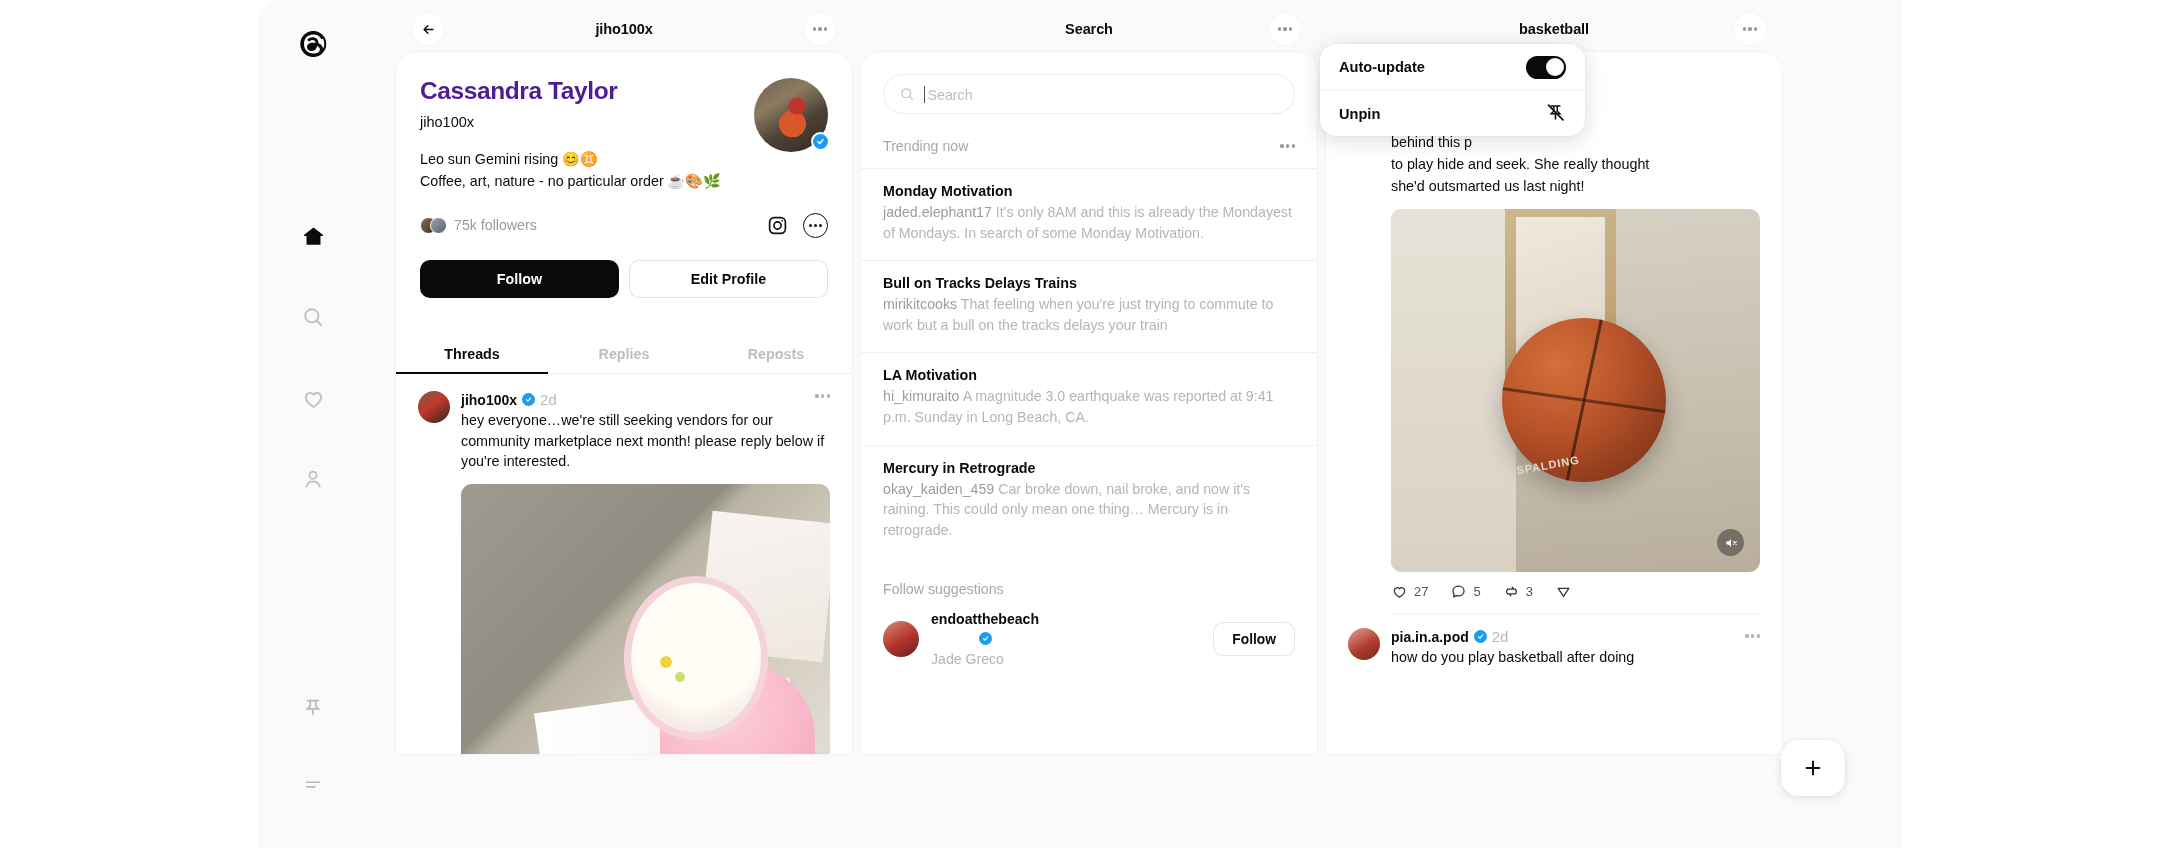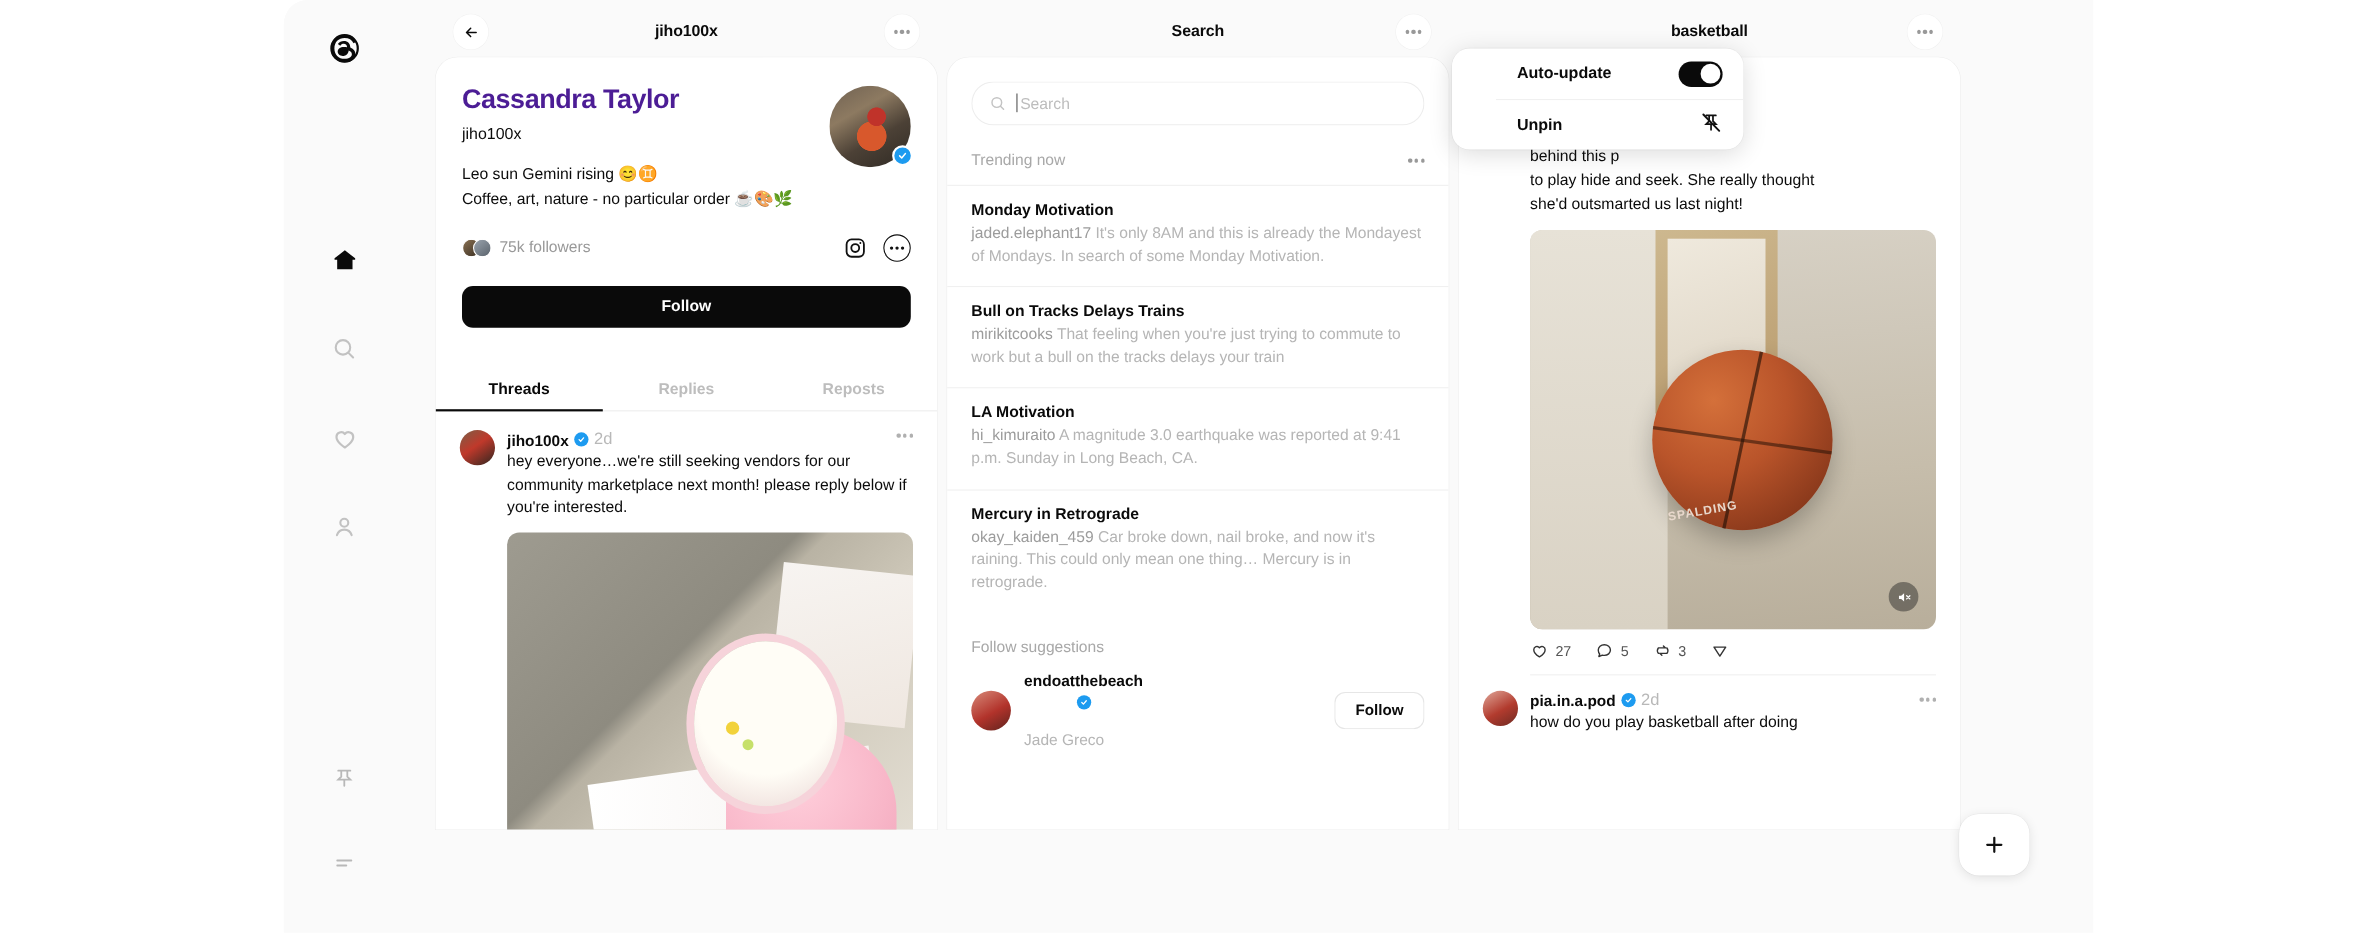--- a/index.html
+++ b/index.html
@@ -175,21 +175,21 @@
   .trend{ padding:14px 22px 17px 22px; border-top:1px solid #f0f0f0; cursor:pointer;}
   .trend:first-of-type{border-top:none;}
   .trend h3{ font-size:14.3px; font-weight:700; color:#0a0a0a; margin-bottom:3px;}
   .trend p{ font-size:14.2px; color:#b5b5b5; line-height:1.45;}
   .trend p b{ color:#9c9c9c; font-weight:400;}
   .sugg{ display:flex; align-items:center; padding:4px 22px 0 22px; gap:12px;}
   .sugg .sav{width:36px;height:36px;border-radius:50%;flex:0 0 36px;
     background:linear-gradient(150deg,#d88b7a,#b2332b 55%,#5e231d);}
   .sugg .sn{ display:flex;align-items:center;gap:5px;flex-direction:column;}
   .sugg .sn b{ font-size:14.1px; color:#0a0a0a;}
-  .sugg .sub{ font-size:14.1px; color:#b5b5b5; margin-top:19px;}
+  .sugg .sub{ font-size:14.1px; color:#b5b5b5; margin-top:6px;}
   .followsm{
     margin-left:auto; padding:0 19px; height:34px; border-radius:10px;
     box-shadow:inset 0 0 0 1px #e6e6e6; display:flex;align-items:center;
     font-size:13.8px; font-weight:700; color:#0a0a0a; cursor:pointer; background:#fff;
   }
   
   .addbadge{
     position:absolute; right:-3px; bottom:-3px; width:15px;height:15px;border-radius:50%;
     background:#111; border:2px solid #fff; display:flex;align-items:center;justify-content:center;
   }
@@ -234,21 +234,20 @@
   .menu{
     position:absolute; z-index:40;
     left:1062px; top:44px; width:265px;
     background:#fff; border-radius:16px;
     box-shadow:0 4px 22px rgba(0,0,0,0.14), 0 0 0 0.5px rgba(0,0,0,0.05);
     overflow:hidden;
   }
   .mi{
     height:46px; display:flex;align-items:center; padding:0 19px; cursor:pointer;
     justify-content:space-between;
-    margin-left:40px;
   }
   .mi span{ font-size:14.6px; font-weight:600; color:#0a0a0a;}
   .mi + .mi{ border-top:1px solid #f0f0f0;}
   .toggle{
     width:40px;height:23px;border-radius:12px;background:#0a0a0a;position:relative;cursor:pointer;
   }
   .toggle i{ position:absolute;right:2.5px;top:2.5px;width:18px;height:18px;border-radius:50%;background:#fff;display:block;}
   
   .fab{
     position:absolute; right:58px; bottom:52px; width:64px;height:56px;border-radius:18px;
@@ -360,20 +359,21 @@
           </span>
           <span class="morecirc">
               <i></i>
               <i></i>
               <i></i>
             </span>
         </div>
 
         <div class="btnrow">
           <div class="btn primary">Follow</div>
+          <div class="btn ghost">Edit Profile</div>
         </div>
 
         <div class="tabs">
           <div class="tab active">Threads</div>
           <div class="tab">Replies</div>
           <div class="tab">Reposts</div>
         </div>
 
         <div class="post">
           <div class="pav"></div>

